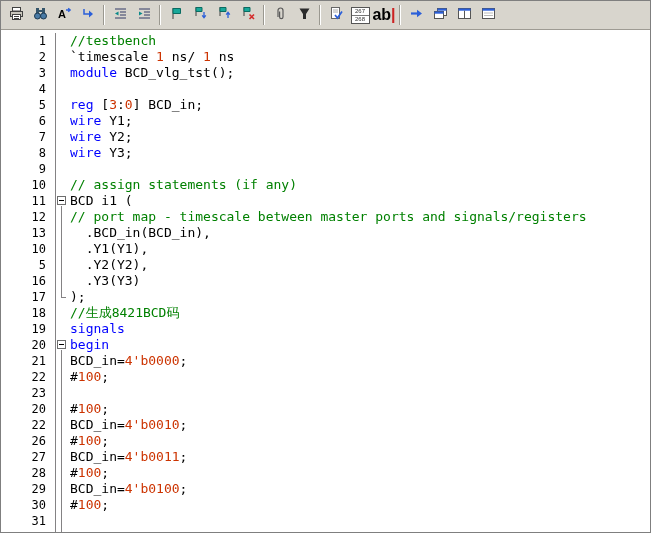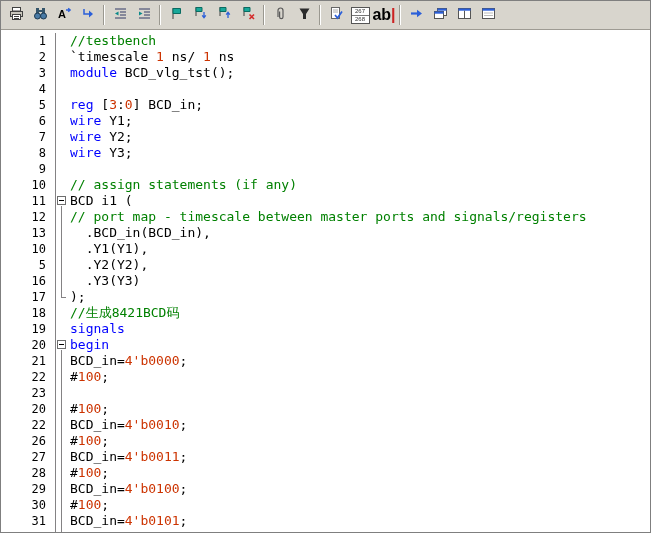--- a/index.html
+++ b/index.html
@@ -222,17 +222,17 @@
       <div class="line"><span class="ln">21</span><span class="fold mid"></span><span class="code"><span class="txt">BCD_in=</span><span class="num">4'b0000</span><span class="txt">;</span></span></div>
       <div class="line"><span class="ln">22</span><span class="fold mid"></span><span class="code"><span class="txt">#</span><span class="num">100</span><span class="txt">;</span></span></div>
       <div class="line"><span class="ln">23</span><span class="fold mid"></span></div>
       <div class="line"><span class="ln">20</span><span class="fold mid"></span><span class="code"><span class="txt">#</span><span class="num">100</span><span class="txt">;</span></span></div>
       <div class="line"><span class="ln">22</span><span class="fold mid"></span><span class="code"><span class="txt">BCD_in=</span><span class="num">4'b0010</span><span class="txt">;</span></span></div>
       <div class="line"><span class="ln">26</span><span class="fold mid"></span><span class="code"><span class="txt">#</span><span class="num">100</span><span class="txt">;</span></span></div>
       <div class="line"><span class="ln">27</span><span class="fold mid"></span><span class="code"><span class="txt">BCD_in=</span><span class="num">4'b0011</span><span class="txt">;</span></span></div>
       <div class="line"><span class="ln">28</span><span class="fold mid"></span><span class="code"><span class="txt">#</span><span class="num">100</span><span class="txt">;</span></span></div>
       <div class="line"><span class="ln">29</span><span class="fold mid"></span><span class="code"><span class="txt">BCD_in=</span><span class="num">4'b0100</span><span class="txt">;</span></span></div>
       <div class="line"><span class="ln">30</span><span class="fold mid"></span><span class="code"><span class="txt">#</span><span class="num">100</span><span class="txt">;</span></span></div>
-      <div class="line"><span class="ln">31</span><span class="fold mid"></span><span class="code"><span class="txt">BCD_in=</span><span class="num">4'b0101</span><span class="txt">;</span></span></div>
+      <div class="line"><span class="ln">31</span><span class="fold mid"></span></div>
       <div class="line"><span class="ln">32</span><span class="fold mid"></span><span class="code"><span class="txt">#</span><span class="num">100</span><span class="txt">;</span></span></div>
     </div>
 
 </div>
 
 </body></html>

